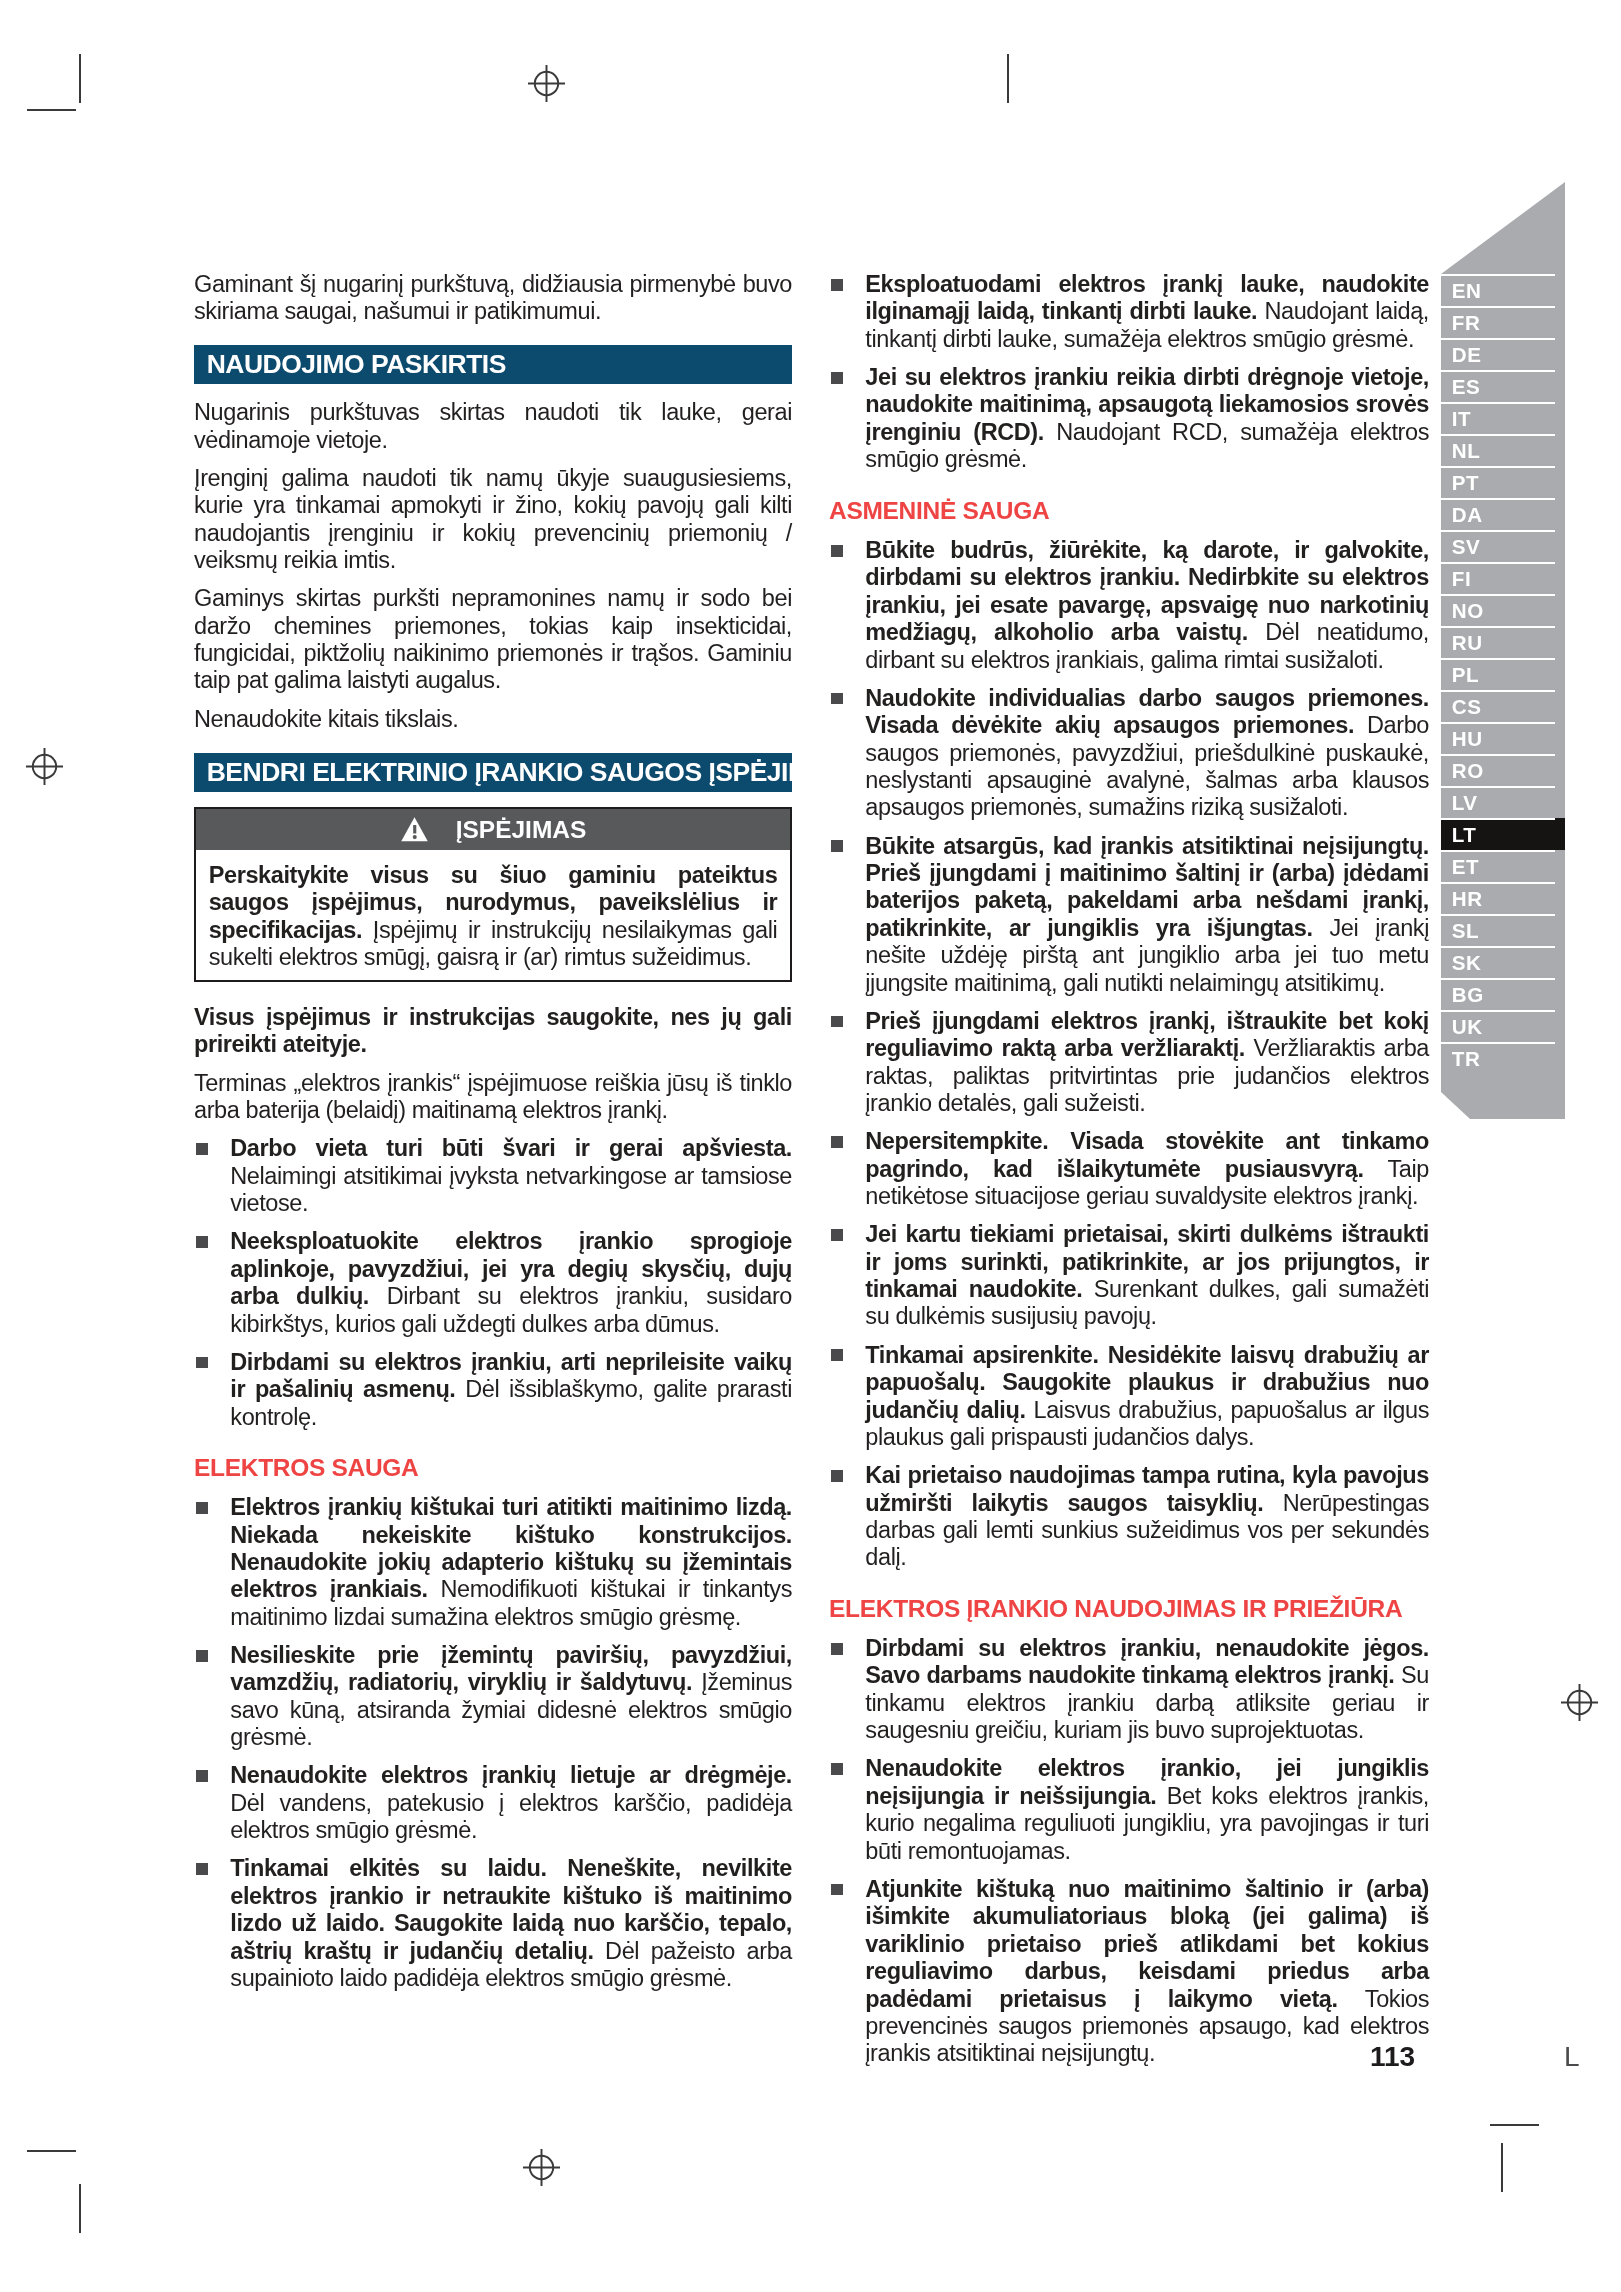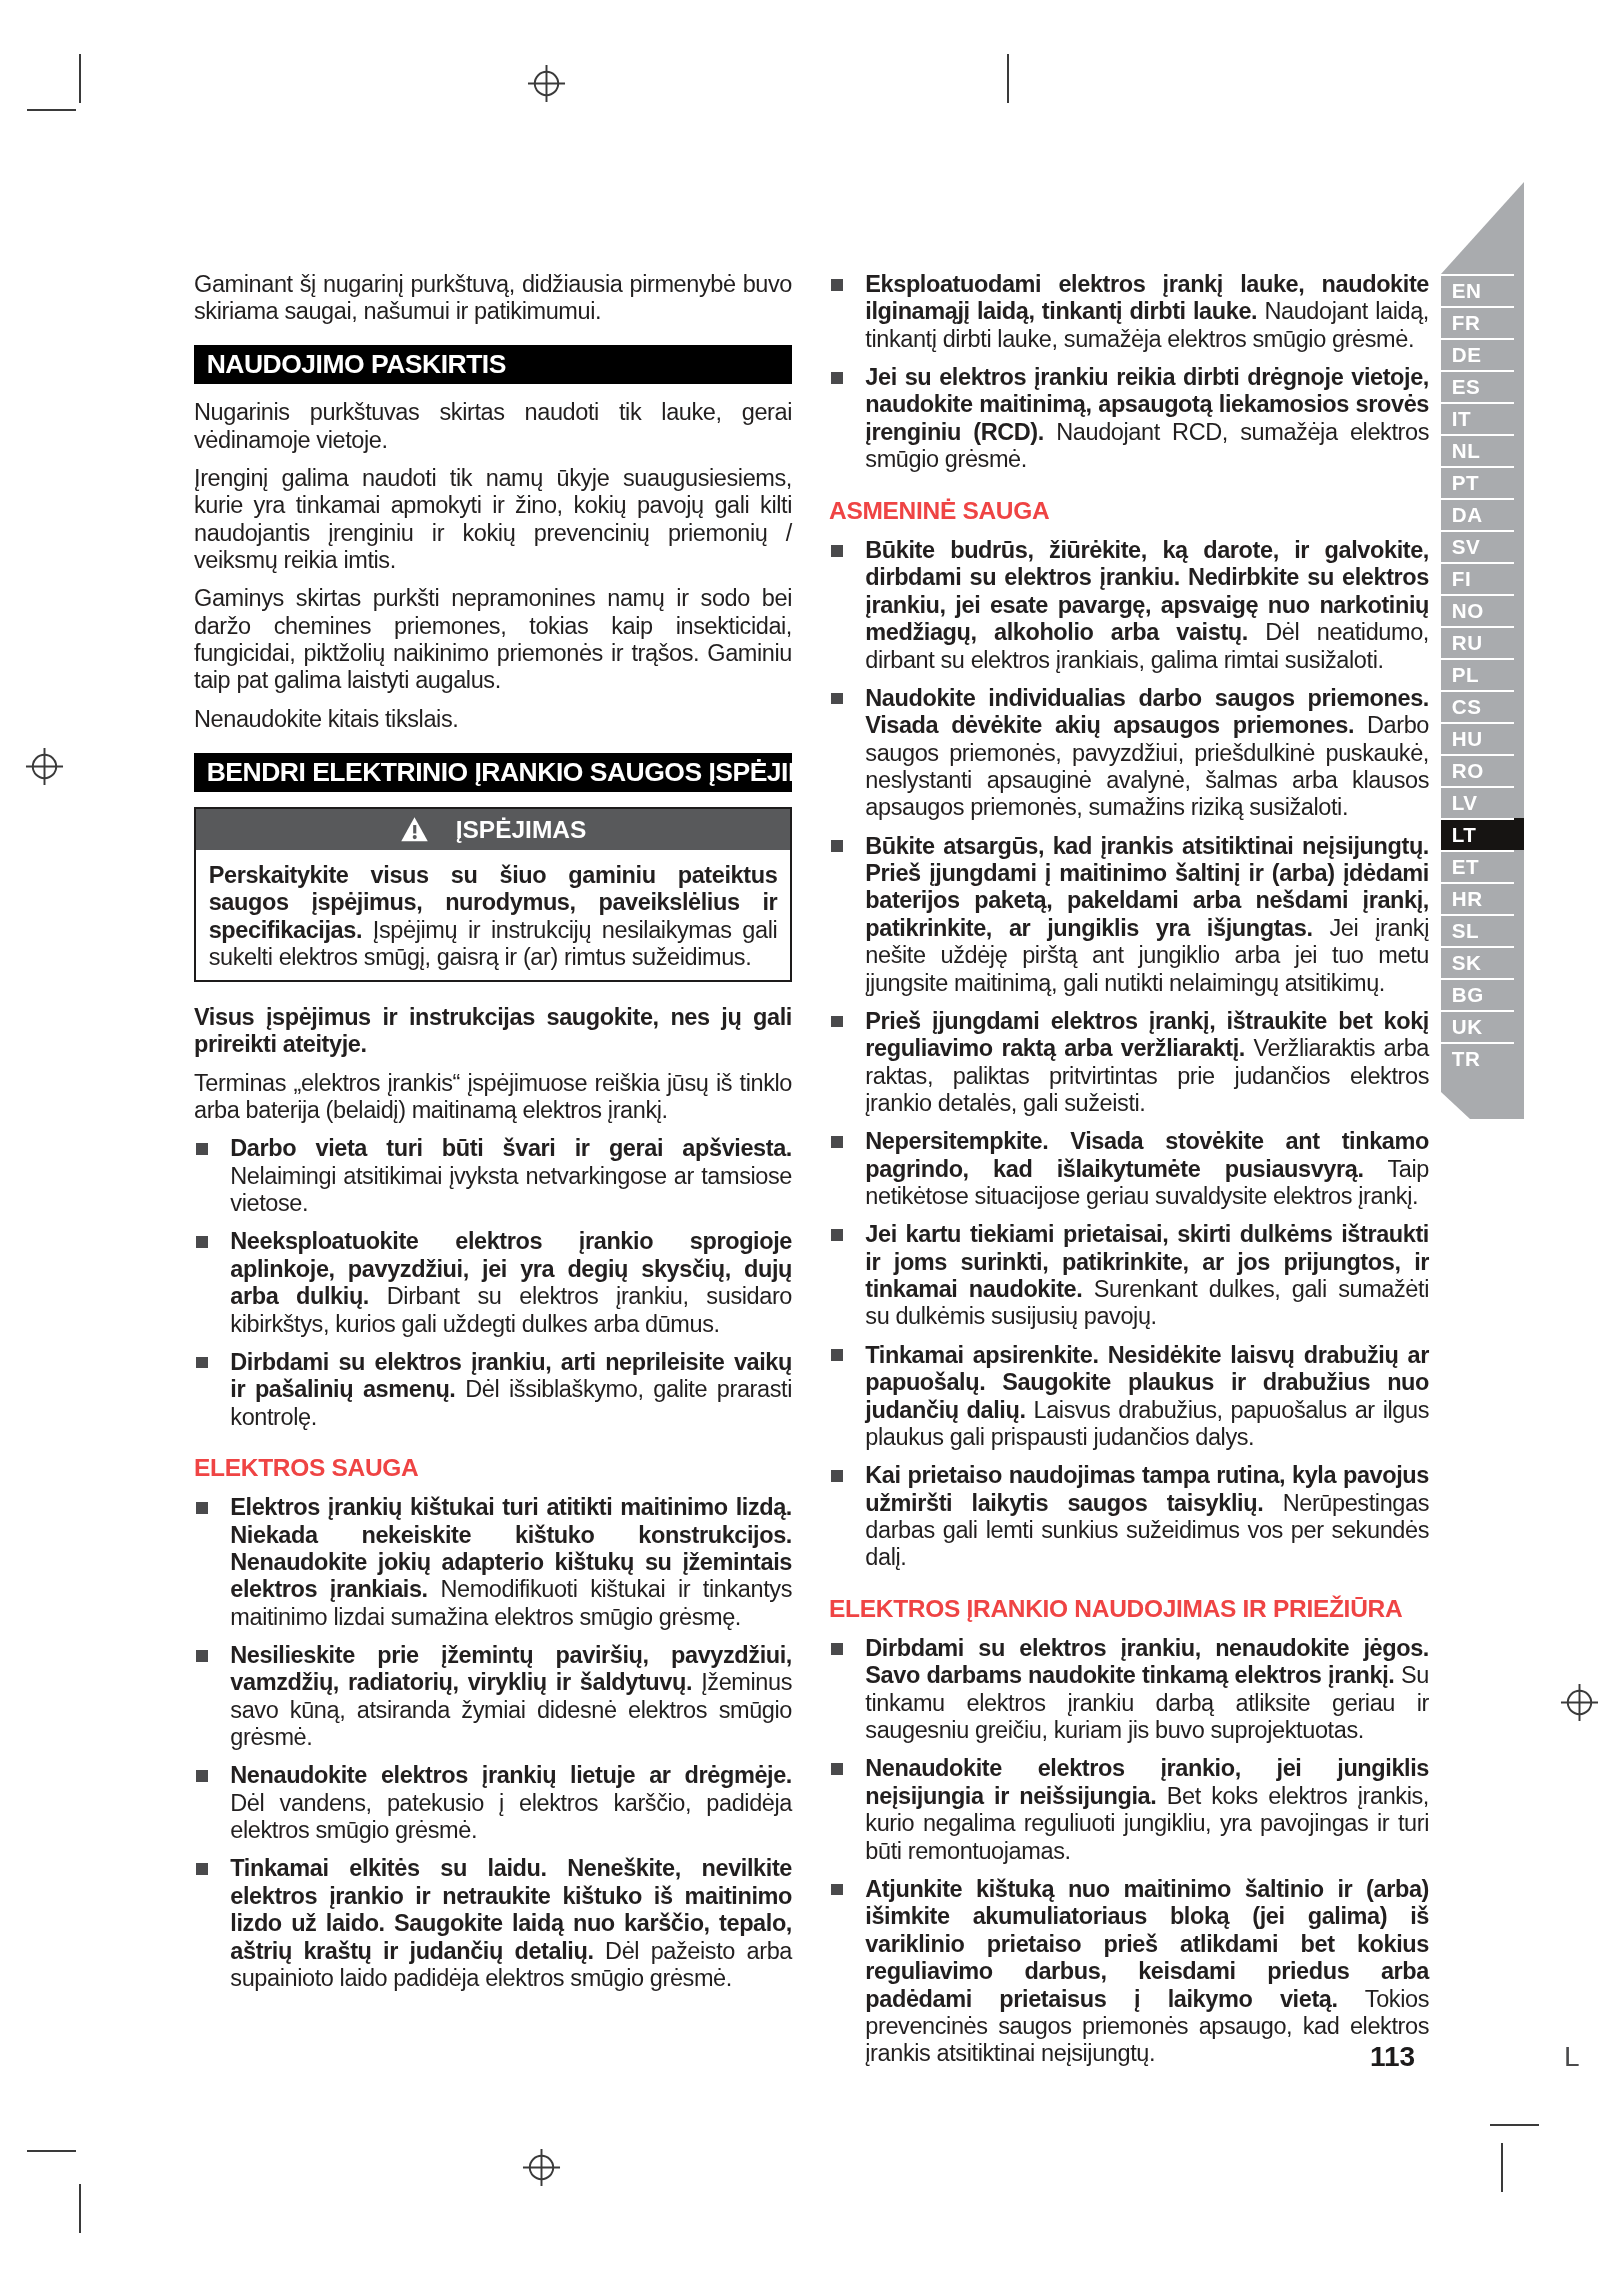--- a/index.html
+++ b/index.html
@@ -4,35 +4,35 @@
 <style>
   html,body{margin:0;padding:0;background:#e8e8e8;}
   .page{position:relative;width:1621px;height:2293px;background:#ffffff;overflow:hidden;
         font-family:"Liberation Sans",sans-serif;color:#221f1f;margin:0 auto;}
   
   .col{position:absolute;top:271px;}
   .col-left{left:194px;width:598px;}
   .col-right{left:829px;width:600px;}
   .para{font-size:23.5px;line-height:27.4px;letter-spacing:-0.4px;text-align:justify;margin:0 0 10.8px 0;}
   .para.boldp{font-weight:bold;}
-  .barhead{background:#000000;color:#fff;font-weight:bold;font-size:26.5px;height:39px;line-height:39px;
+  .barhead{background:#0c4a6e;color:#fff;font-weight:bold;font-size:26.5px;height:39px;line-height:39px;
            padding-left:12.7px;margin:19.6px 0 14.7px 0;white-space:nowrap;overflow:hidden;letter-spacing:-0.5px;}
   h3.subhead{font-size:24.5px;font-weight:bold;margin:23.5px 0 11.8px 0;letter-spacing:-0.3px;color:#ef4444;}
   
   .warnbox{border:2.9px solid #1d1b1b;margin:15.7px 0 21.6px 0;}
   .warnhead{background:#58595b;height:41px;display:flex;align-items:center;justify-content:center;gap:27px;
             color:#fff;font-weight:bold;font-size:24.5px;}
   .warnbody{padding:11.8px 12.7px 8.8px 12.7px;margin:0;}
   
   .bullets{margin:0;}
   .bullet{display:flex;margin:0 0 10.8px 0;}
   .sq{flex:0 0 auto;width:11.8px;height:11.8px;background:#4a4a4c;margin:7.8px 22.5px 0 2px;}
   .btext{margin:0;font-size:23.5px;line-height:27.4px;letter-spacing:-0.4px;text-align:justify;flex:1;}
   
-  .tabstrip{position:absolute;left:1441px;top:182px;width:83px;height:937px;
+  .tabstrip{position:absolute;left:1441px;top:182px;width:124px;height:937px;
             background:#a9abae;
             clip-path:polygon(0 92px,100% 0,100% 100%,29px 100%,0 910px);}
   .tabs{position:absolute;top:92px;left:0;right:0;}
   .tab{position:relative;height:32px;line-height:33px;padding-left:10.8px;color:#fff;font-weight:bold;
        font-size:20.6px;letter-spacing:0.5px;}
   .tab::before{content:"";position:absolute;left:0;right:9.8px;top:0;height:2px;background:#fff;}
   .tab.active{background:#161412;}
   
   .pagenum{position:absolute;left:1370px;top:2041px;font-size:28px;font-weight:bold;color:#1d1b1b;}
   .edge-label{position:absolute;left:1564px;top:2041px;font-size:28px;color:#4a4a4c;}

